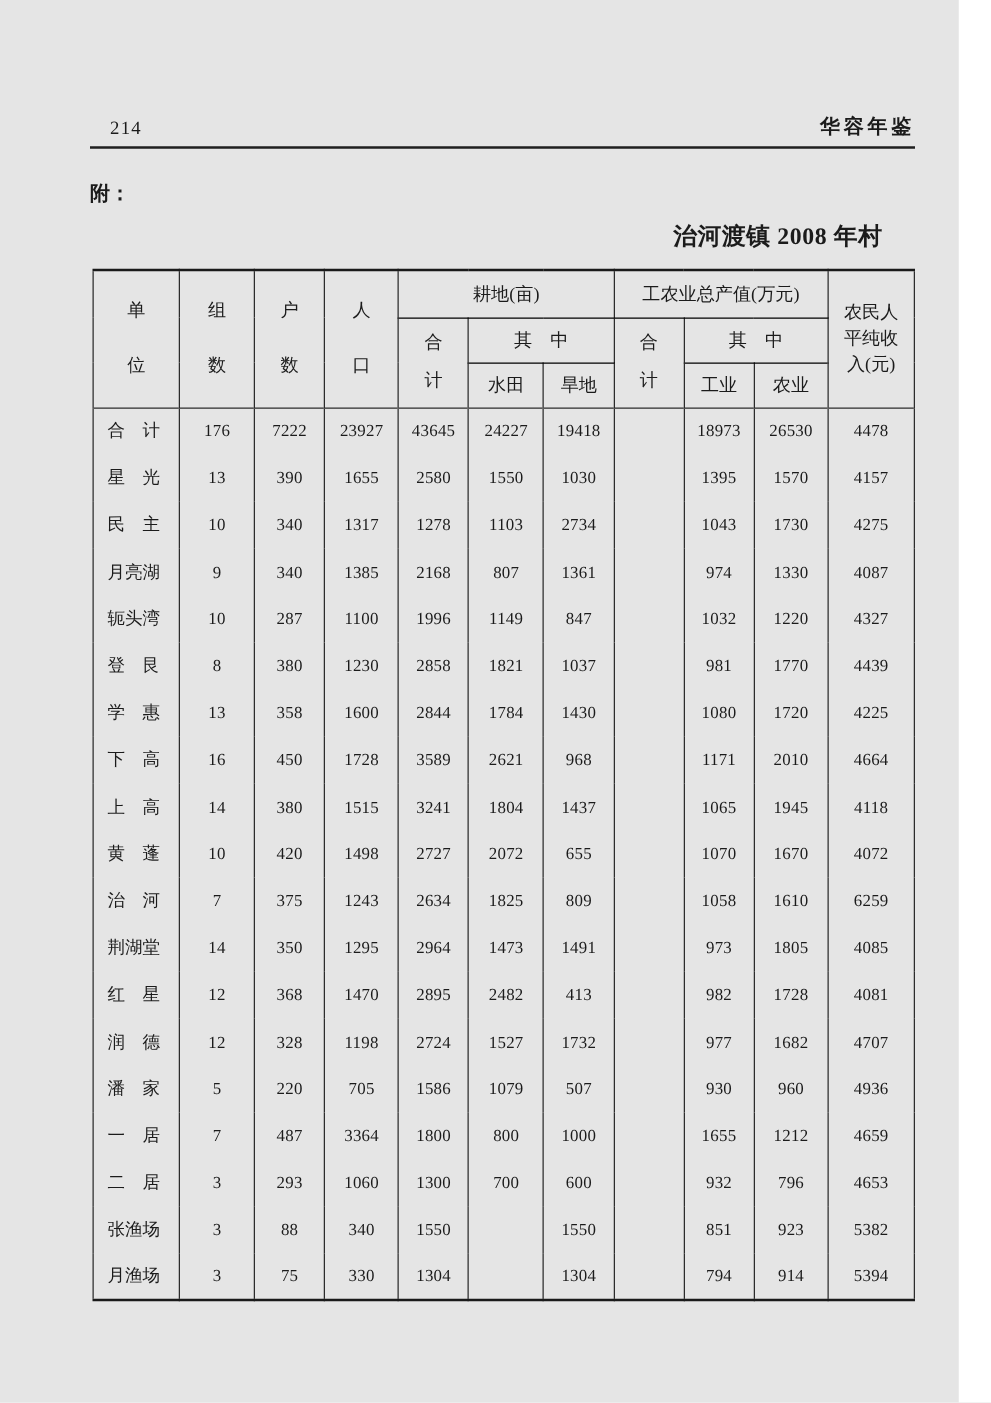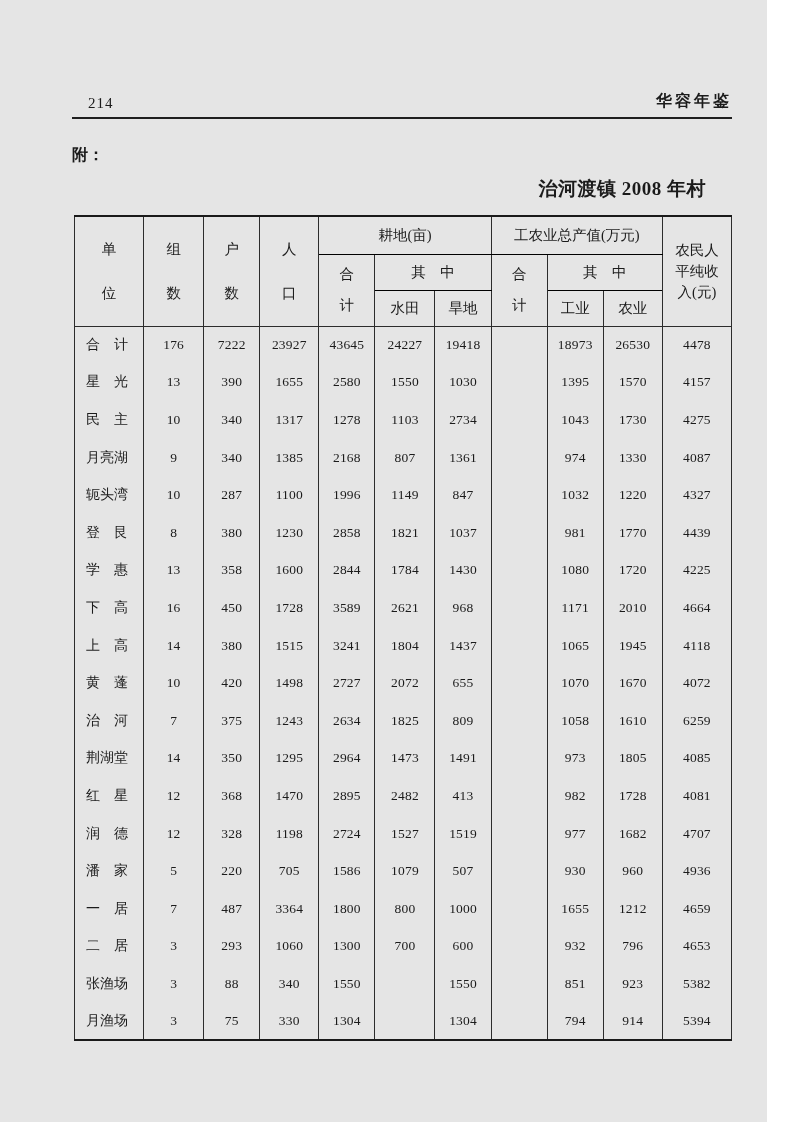--- a/index.html
+++ b/index.html
@@ -285,21 +285,21 @@
             <td>1728</td>
             <td>4081</td>
           </tr>
           <tr>
             <td class="name">润　德</td>
             <td>12</td>
             <td>328</td>
             <td>1198</td>
             <td>2724</td>
             <td>1527</td>
-            <td>1519</td>
+            <td>1732</td>
             <td></td>
             <td>977</td>
             <td>1682</td>
             <td>4707</td>
           </tr>
           <tr>
             <td class="name">潘　家</td>
             <td>5</td>
             <td>220</td>
             <td>705</td>

